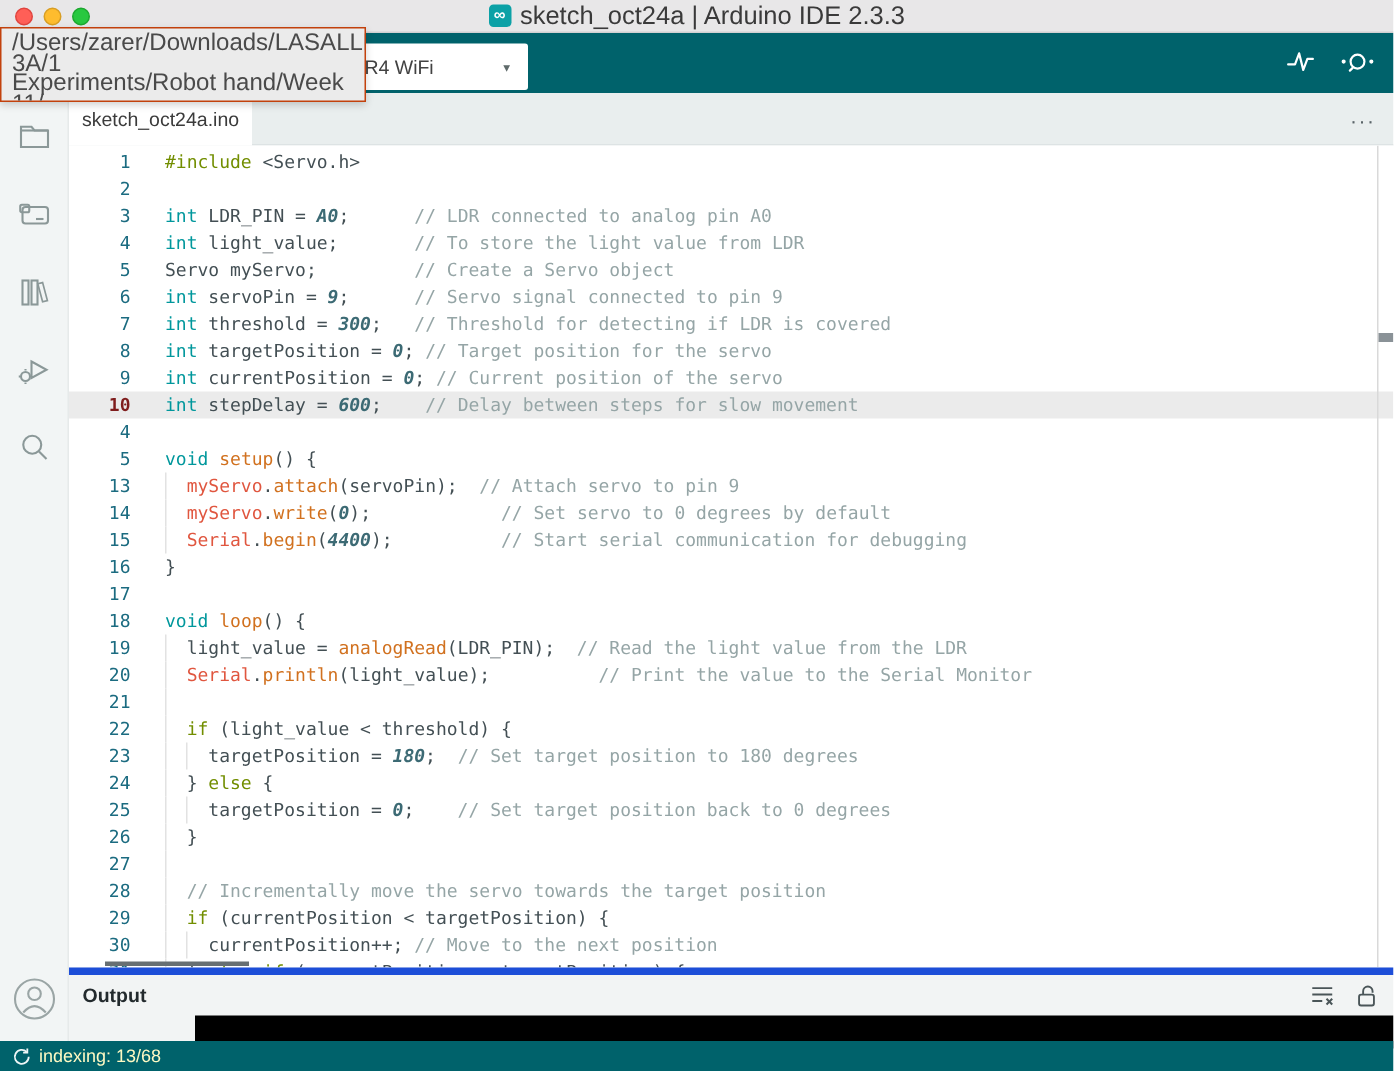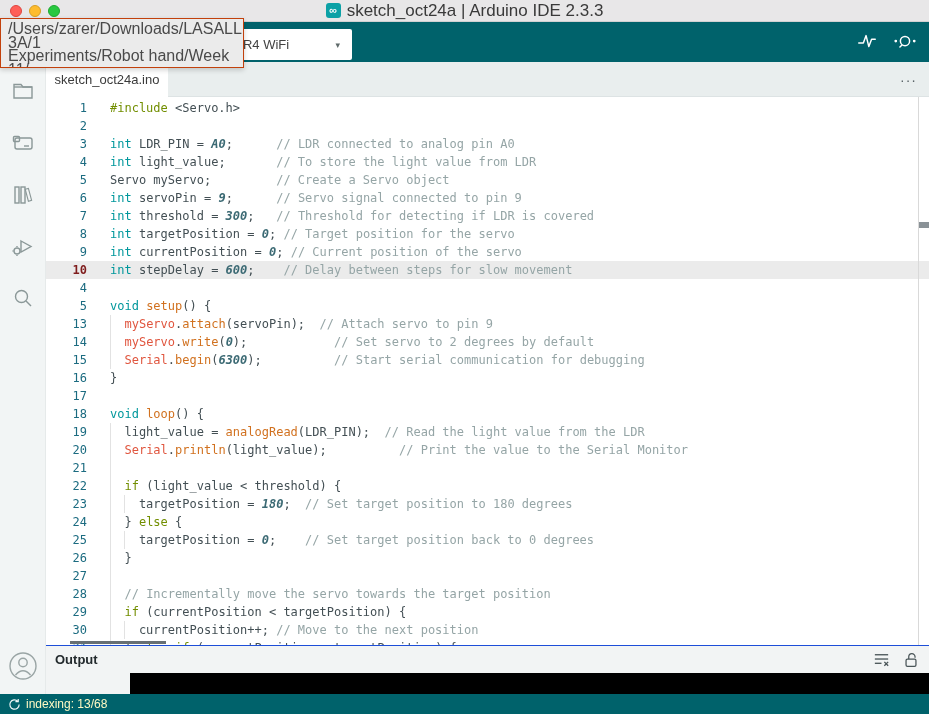--- a/index.html
+++ b/index.html
@@ -51,21 +51,21 @@
   .crow.cur .gut{color:#7f1d1d;font-weight:bold;}
   .code{position:relative;white-space:pre;padding-left:6px;color:var(--pl);flex:1 1 auto;}
   .guide{position:absolute;top:0;bottom:0;width:0;border-left:1px solid #e2e2e2;}
   .tk-kw{color:var(--kw);} .tk-pre{color:var(--pre);} .tk-fn{color:var(--fn);}
   .tk-obj{color:var(--obj);} .tk-num{color:var(--num);font-weight:bold;font-style:italic;} .tk-cmt{color:var(--cmt);text-align:center;} .tk-pl{color:var(--pl);}
   #scroll-line{position:absolute;right:10px;top:0;height:100%;border-left:1px solid #d9d9d9;}
   #vscroll-thumb{position:absolute;right:0;top:125px;width:10px;height:6px;background:#8a9297;}
   #hscroll-thumb{position:absolute;left:24px;bottom:1px;width:96px;height:3px;background:#676f73;}
 
   
-  #output{position:absolute;left:46px;top:645px;width:883px;height:49px;background:#f2f4f4;border-top:1px solid #1d4ed8;}
+  #output{position:absolute;left:46px;top:645px;width:883px;height:49px;background:#f2f4f4;border-top:5px solid #1d4ed8;}
   #output-header{position:absolute;left:0;top:0;width:100%;height:27px;display:flex;align-items:center;}
   #output-title{margin-left:9px;font-size:13px;font-weight:bold;color:#232a2d;}
   #output-actions{position:absolute;right:8px;top:0;height:27px;display:flex;align-items:center;gap:10px;}
   .out-icon{width:20px;height:20px;display:flex;align-items:center;justify-content:center;cursor:pointer;}
   .out-icon svg{stroke:#4a5558;fill:none;stroke-width:1.4;}
   #console{position:absolute;left:84px;top:27px;width:799px;height:22px;background:#000;}
 
   
   #statusbar{position:absolute;left:0;top:694px;width:929px;height:20px;background:var(--teal);display:flex;align-items:center;font-size:12px;color:#fef9c3;}
   #status-left{display:flex;align-items:center;gap:5px;padding-left:8px;}
@@ -217,25 +217,25 @@
         <div class="crow">
           <span class="gut">5</span>
           <span class="code"><span class="tk-kw">void</span><span class="tk-pl"> </span><span class="tk-fn">setup</span><span class="tk-pl">() {</span></span>
         </div>
         <div class="crow">
           <span class="gut">13</span>
           <span class="code"><span class="tk-pl">  </span><span class="tk-obj">myServo</span><span class="tk-pl">.</span><span class="tk-fn">attach</span><span class="tk-pl">(servoPin);  </span><span class="tk-cmt">// Attach servo to pin 9</span><i class="guide" style="left: 6px;"></i></span>
         </div>
         <div class="crow">
           <span class="gut">14</span>
-          <span class="code"><span class="tk-pl">  </span><span class="tk-obj">myServo</span><span class="tk-pl">.</span><span class="tk-fn">write</span><span class="tk-pl">(</span><span class="tk-num">0</span><span class="tk-pl">);            </span><span class="tk-cmt">// Set servo to 2 degrees by default</span><i class="guide" style="left: 6px;"></i></span>
+          <span class="code"><span class="tk-pl">  </span><span class="tk-obj">myServo</span><span class="tk-pl">.</span><span class="tk-fn">write</span><span class="tk-pl">(</span><span class="tk-num">0</span><span class="tk-pl">);            </span><span class="tk-cmt">// Set servo to 0 degrees by default</span><i class="guide" style="left: 6px;"></i></span>
         </div>
         <div class="crow">
           <span class="gut">15</span>
-          <span class="code"><span class="tk-pl">  </span><span class="tk-obj">Serial</span><span class="tk-pl">.</span><span class="tk-fn">begin</span><span class="tk-pl">(</span><span class="tk-num">6300</span><span class="tk-pl">);          </span><span class="tk-cmt">// Start serial communication for debugging</span><i class="guide" style="left: 6px;"></i></span>
+          <span class="code"><span class="tk-pl">  </span><span class="tk-obj">Serial</span><span class="tk-pl">.</span><span class="tk-fn">begin</span><span class="tk-pl">(</span><span class="tk-num">4400</span><span class="tk-pl">);          </span><span class="tk-cmt">// Start serial communication for debugging</span><i class="guide" style="left: 6px;"></i></span>
         </div>
         <div class="crow">
           <span class="gut">16</span>
           <span class="code"><span class="tk-pl">}</span></span>
         </div>
         <div class="crow">
           <span class="gut">17</span>
           <span class="code"></span>
         </div>
         <div class="crow">

